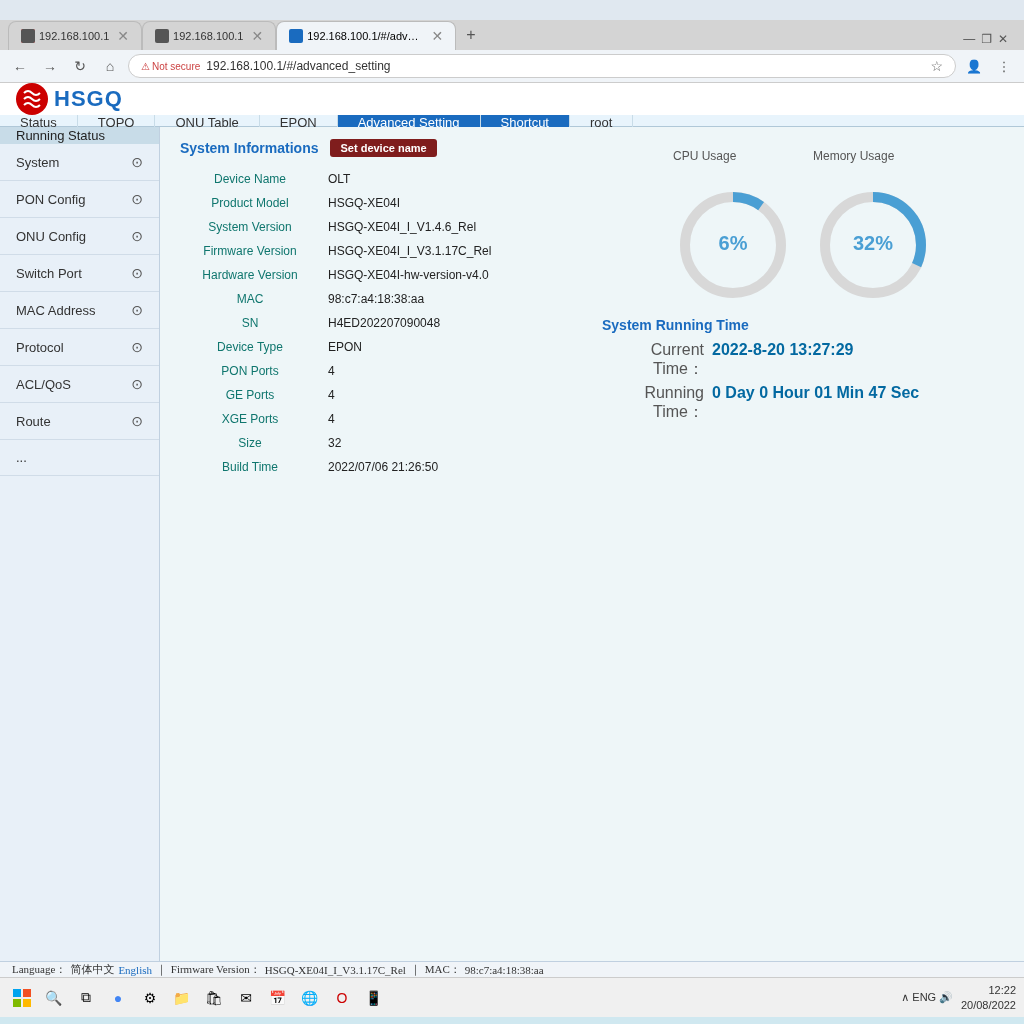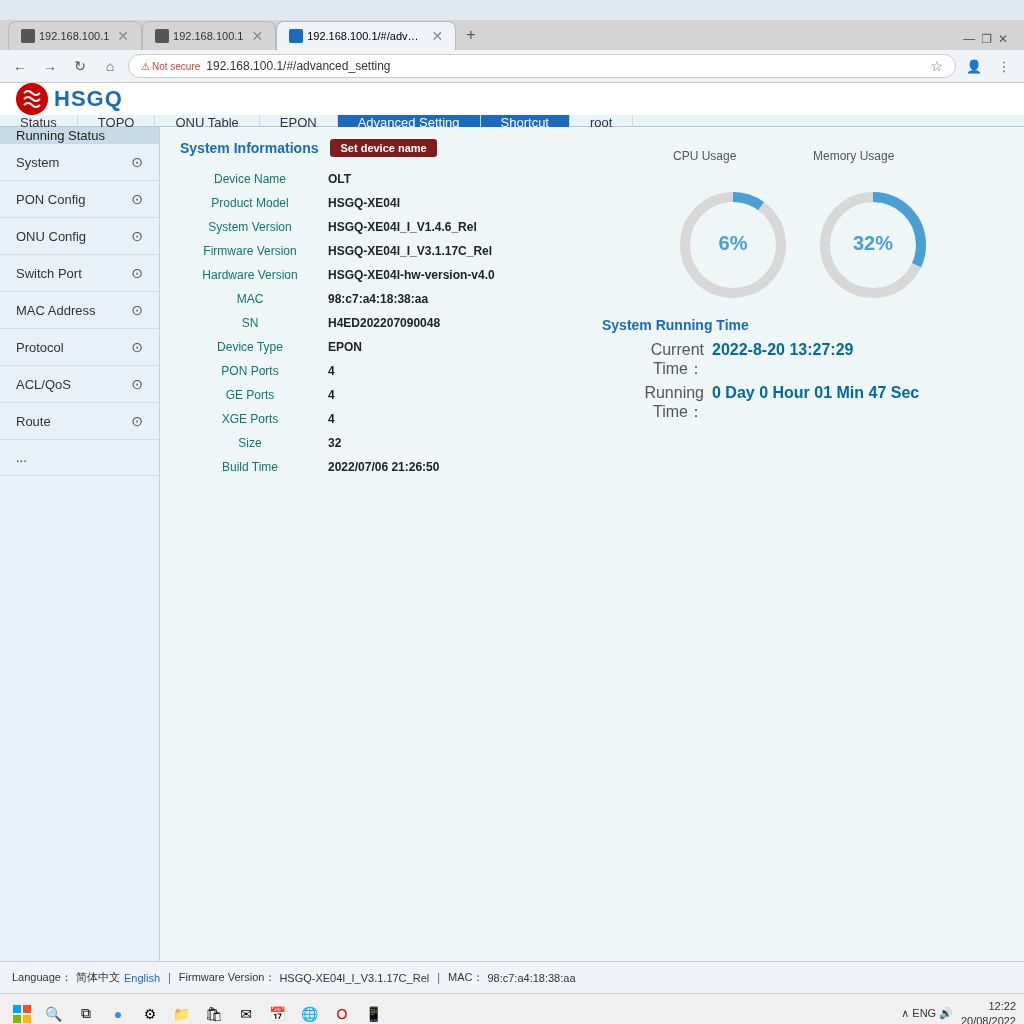--- a/index.html
+++ b/index.html
@@ -44,21 +44,21 @@
     .content-panel { flex: 1; background: #eef6f8; overflow-y: auto; padding: 0; }
     .content-inner { padding: 12px 20px; }
 
     
     .section-header { font-size: 14px; color: #1a6bbf; font-weight: bold; margin-bottom: 10px; display: flex; align-items: center; gap: 12px; }
     .set-device-btn { background: #7f1d1d; color: white; padding: 3px 10px; font-size: 11px; border-radius: 3px; cursor: pointer; }
 
     .info-table { width: 100%; border-collapse: collapse; }
     .info-table tr td { padding: 5px 8px; font-size: 12px; }
     .info-table tr td:first-child { text-align: center; color: #0f766e; width: 140px; }
-    .info-table tr td:last-child { color: #222; font-weight: 700; }
+    .info-table tr td:last-child { color: #222; font-weight: 400; }
 
     
     .two-col { display: flex; gap: 20px; }
     .col-left { flex: 1; }
     .col-right { flex: 1; }
 
     
     .gauges { display: flex; gap: 20px; justify-content: center; margin: 10px 0; }
     .gauge-container { display: flex; flex-direction: column; align-items: flex-start; gap: 22px; }
     .gauge-label { font-size: 12px; color: #555; }
@@ -66,21 +66,21 @@
     
     .gauge-svg { width: 120px; height: 120px; }
 
     .running-time-section { margin-top: 12px; }
     .running-time-header { font-size: 14px; color: #1a6bbf; font-weight: bold; margin-bottom: 8px; }
     .time-row { display: flex; font-size: 16px; margin-bottom: 4px; }
     .time-label { color: #555; width: 110px; text-align: right; padding-right: 8px; }
     .time-value { color: #0369a1; font-weight: bold; }
 
     
-    .status-bar { background: #f0f4f8; border-top: 1px solid #c0d0e0; padding: 8px 12px; font-size: 11px; color: #333; display: flex; align-items: center; gap: 4px; }
+    .status-bar { background: #f0f4f8; border-top: 1px solid #c0d0e0; padding: 0 12px; font-size: 11px; color: #333; display: flex; align-items: center; gap: 4px; font-family: Liberation Serif, serif; }
     .status-bar a { color: #1a6bbf; text-decoration: none; }
 
     
     .taskbar { background: #f0f0f0; height: 40px; display: flex; align-items: center; padding: 0 8px; border-top: 1px solid #ccc; gap: 4px; }
     .taskbar-icon { width: 28px; height: 28px; display: flex; align-items: center; justify-content: center; font-size: 14px; cursor: pointer; border-radius: 4px; }
     .taskbar-right { margin-left: auto; display: flex; align-items: center; gap: 8px; font-size: 11px; color: #333; }
     .taskbar-time { text-align: right; line-height: 1.3; }
   </style>
 </head>
 <body>

